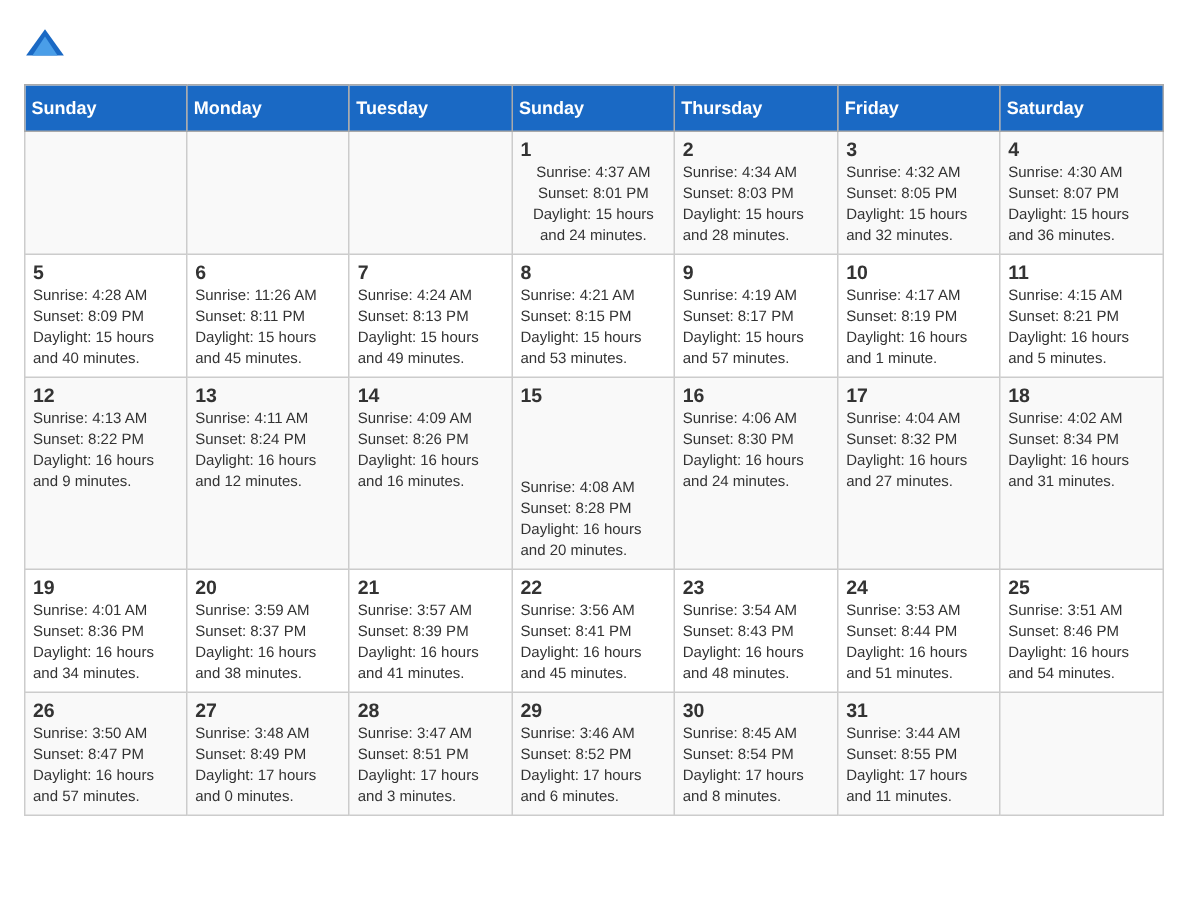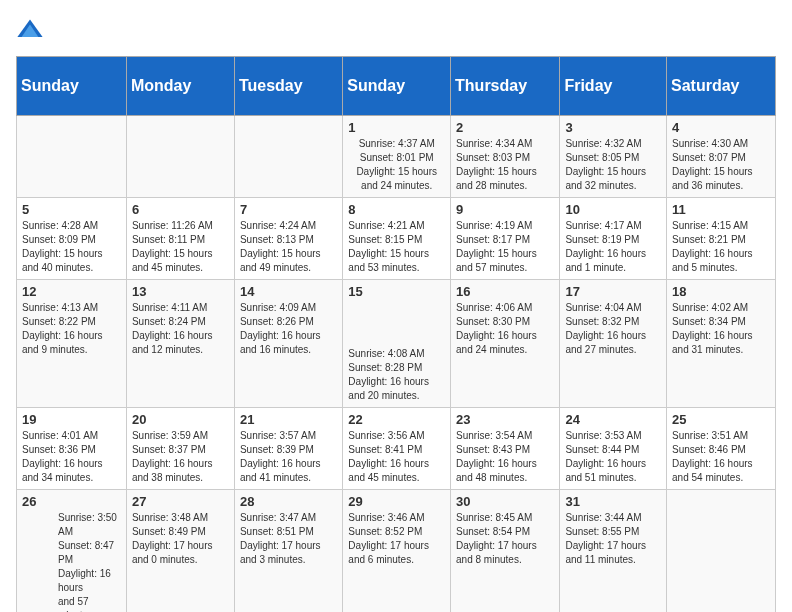--- a/index.html
+++ b/index.html
@@ -56,23 +56,23 @@
     table {
       width: 100%;
       border-collapse: collapse;
       font-size: 11px;
     }
     thead tr {
       background-color: #1a69c4;
       color: #fff;
     }
     thead th {
-      padding: 20px 4px;
+      padding: 8px 4px;
       text-align: left;
-      font-size: 16px;
+      font-size: 12px;
       font-weight: bold;
       border: 1px solid #aaa;
     }
     tbody tr {
       background: #fff;
     }
     tbody tr:nth-child(odd) {
       background: #f9f9f9;
     }
     td {
@@ -314,21 +314,21 @@
           <span class="day-num">25</span>
           <div class="day-info" style="white-space: pre-line;">Sunrise: 3:51 AM
 Sunset: 8:46 PM
 Daylight: 16 hours
 and 54 minutes.</div>
         </td>
       </tr>
       <tr>
         <td>
           <span class="day-num">26</span>
-          <div class="day-info" style="white-space: pre-line; margin-left: 36px;">Sunrise: 3:50 AM
+          <div class="day-info" style="white-space: pre-line;">Sunrise: 3:50 AM
 Sunset: 8:47 PM
 Daylight: 16 hours
 and 57 minutes.</div>
         </td>
         <td>
           <span class="day-num">27</span>
           <div class="day-info" style="white-space: pre-line;">Sunrise: 3:48 AM
 Sunset: 8:49 PM
 Daylight: 17 hours
 and 0 minutes.</div>

